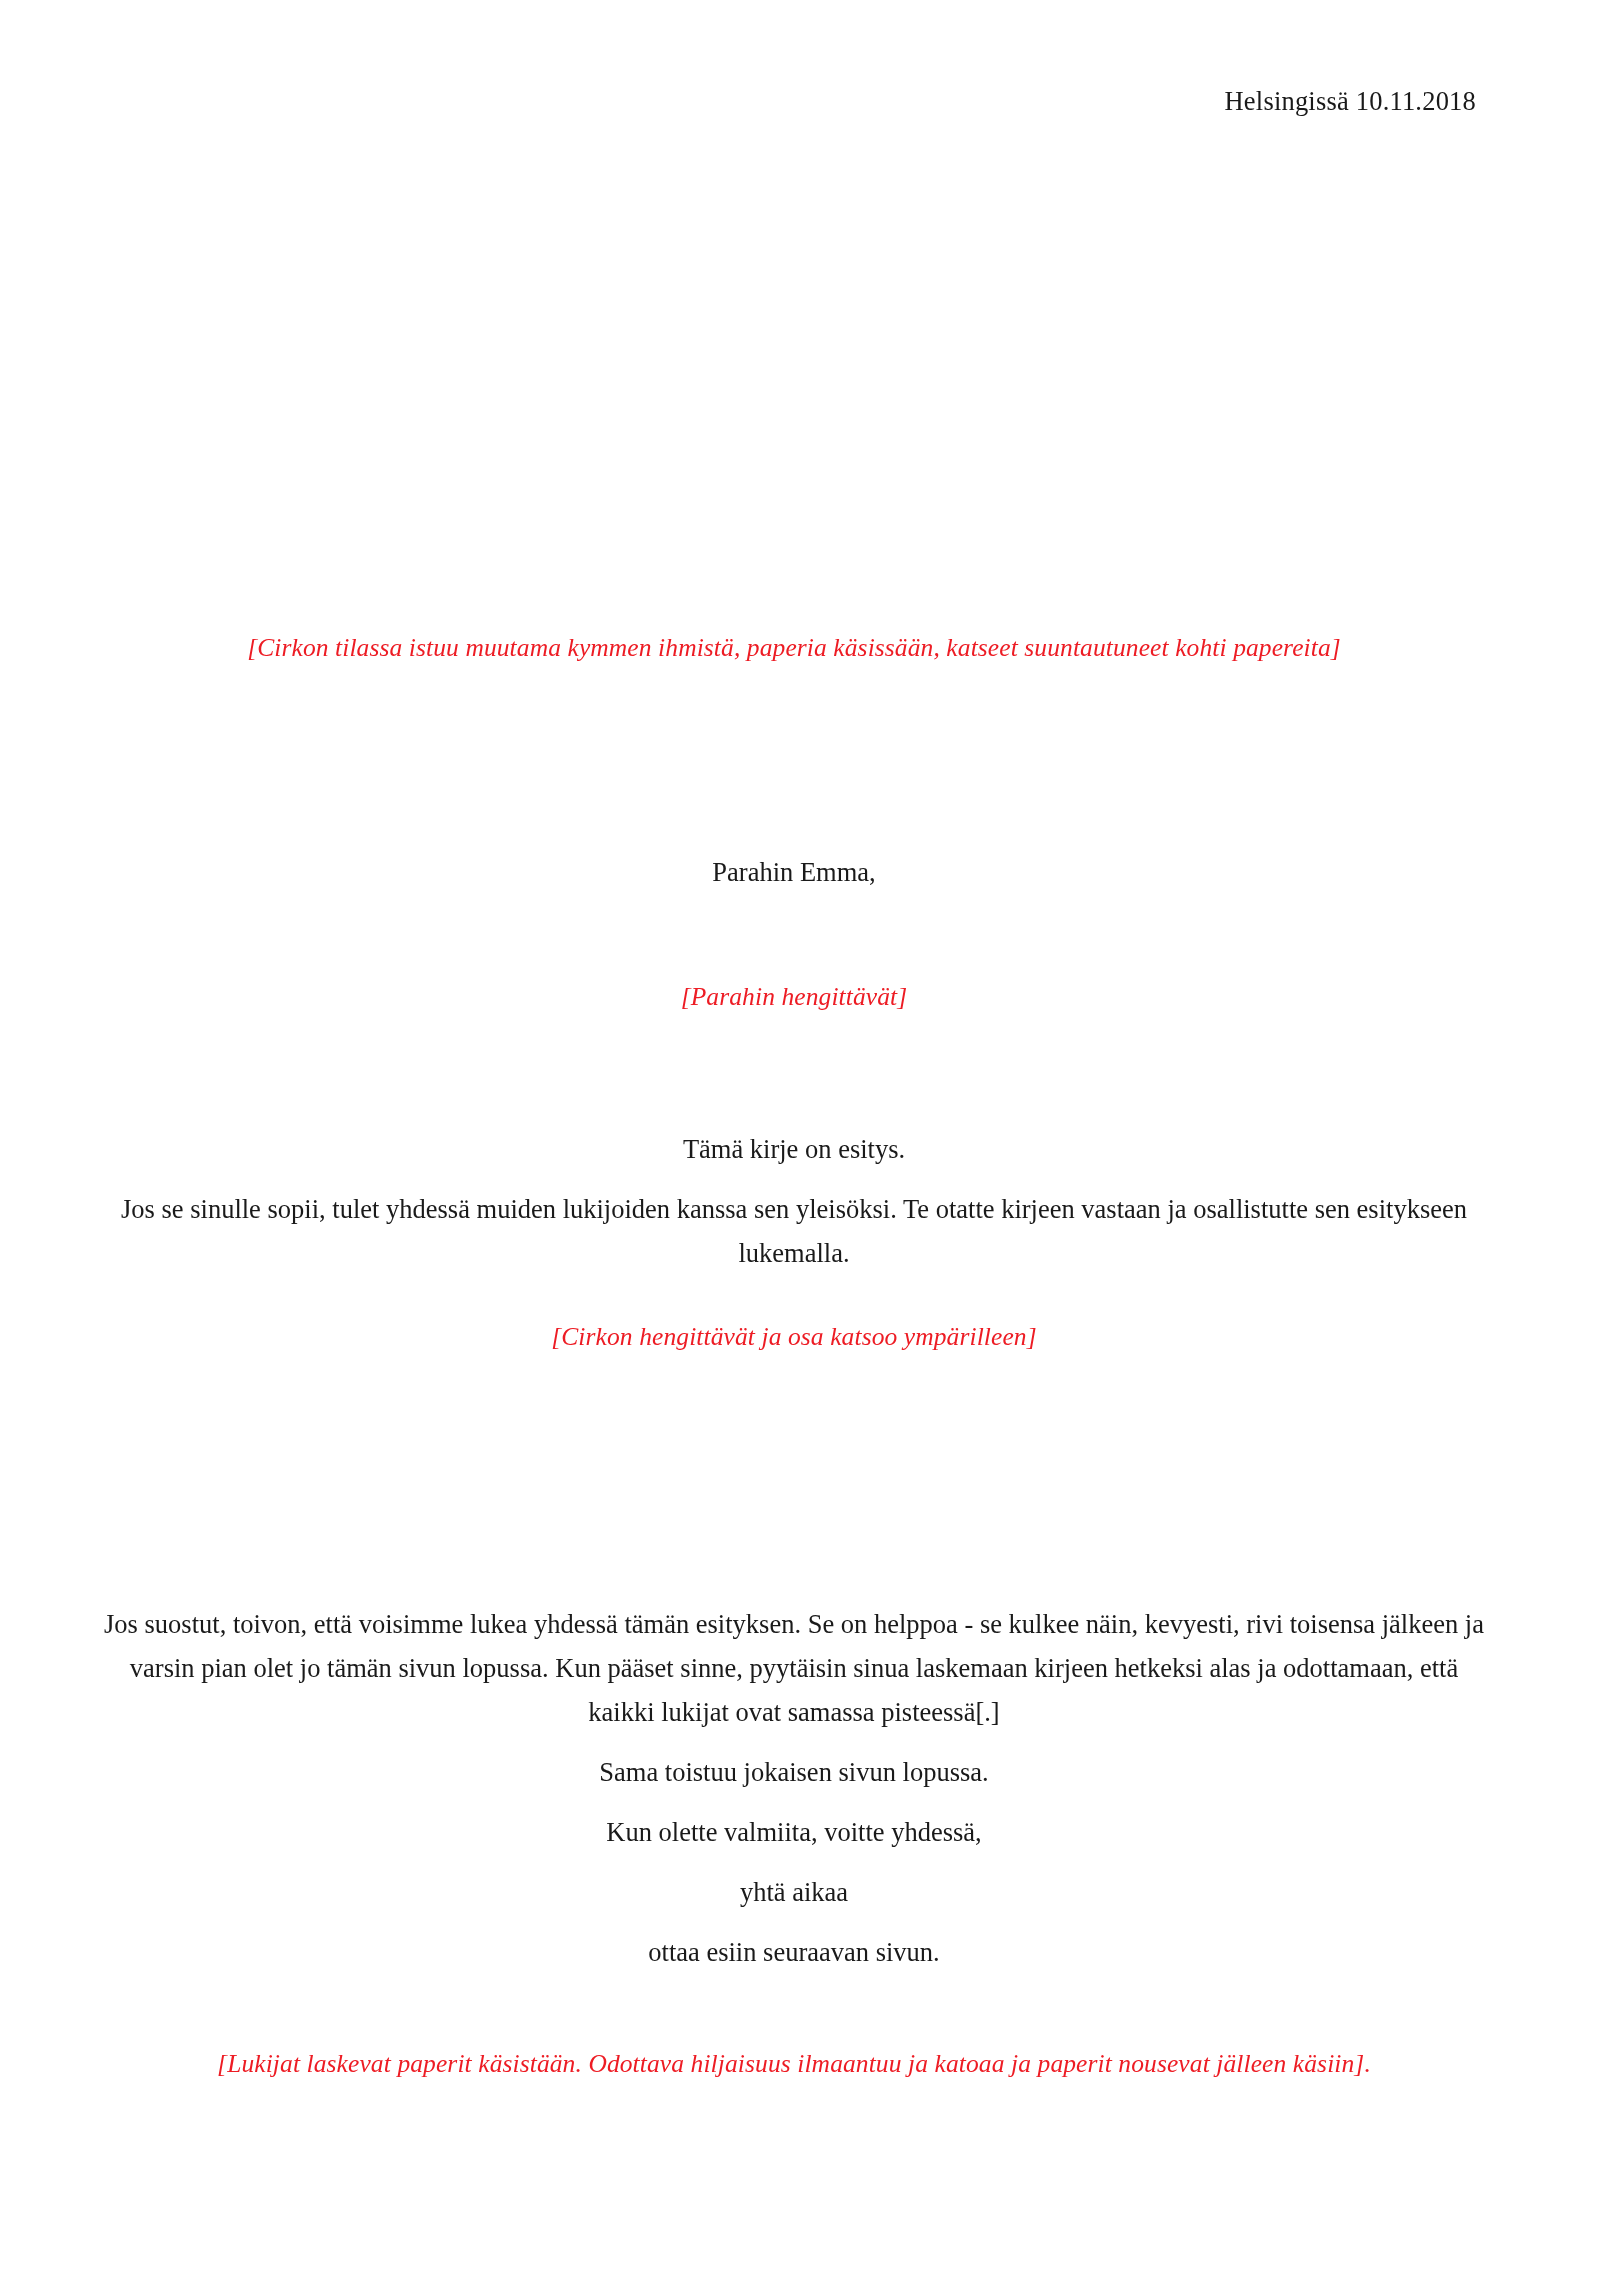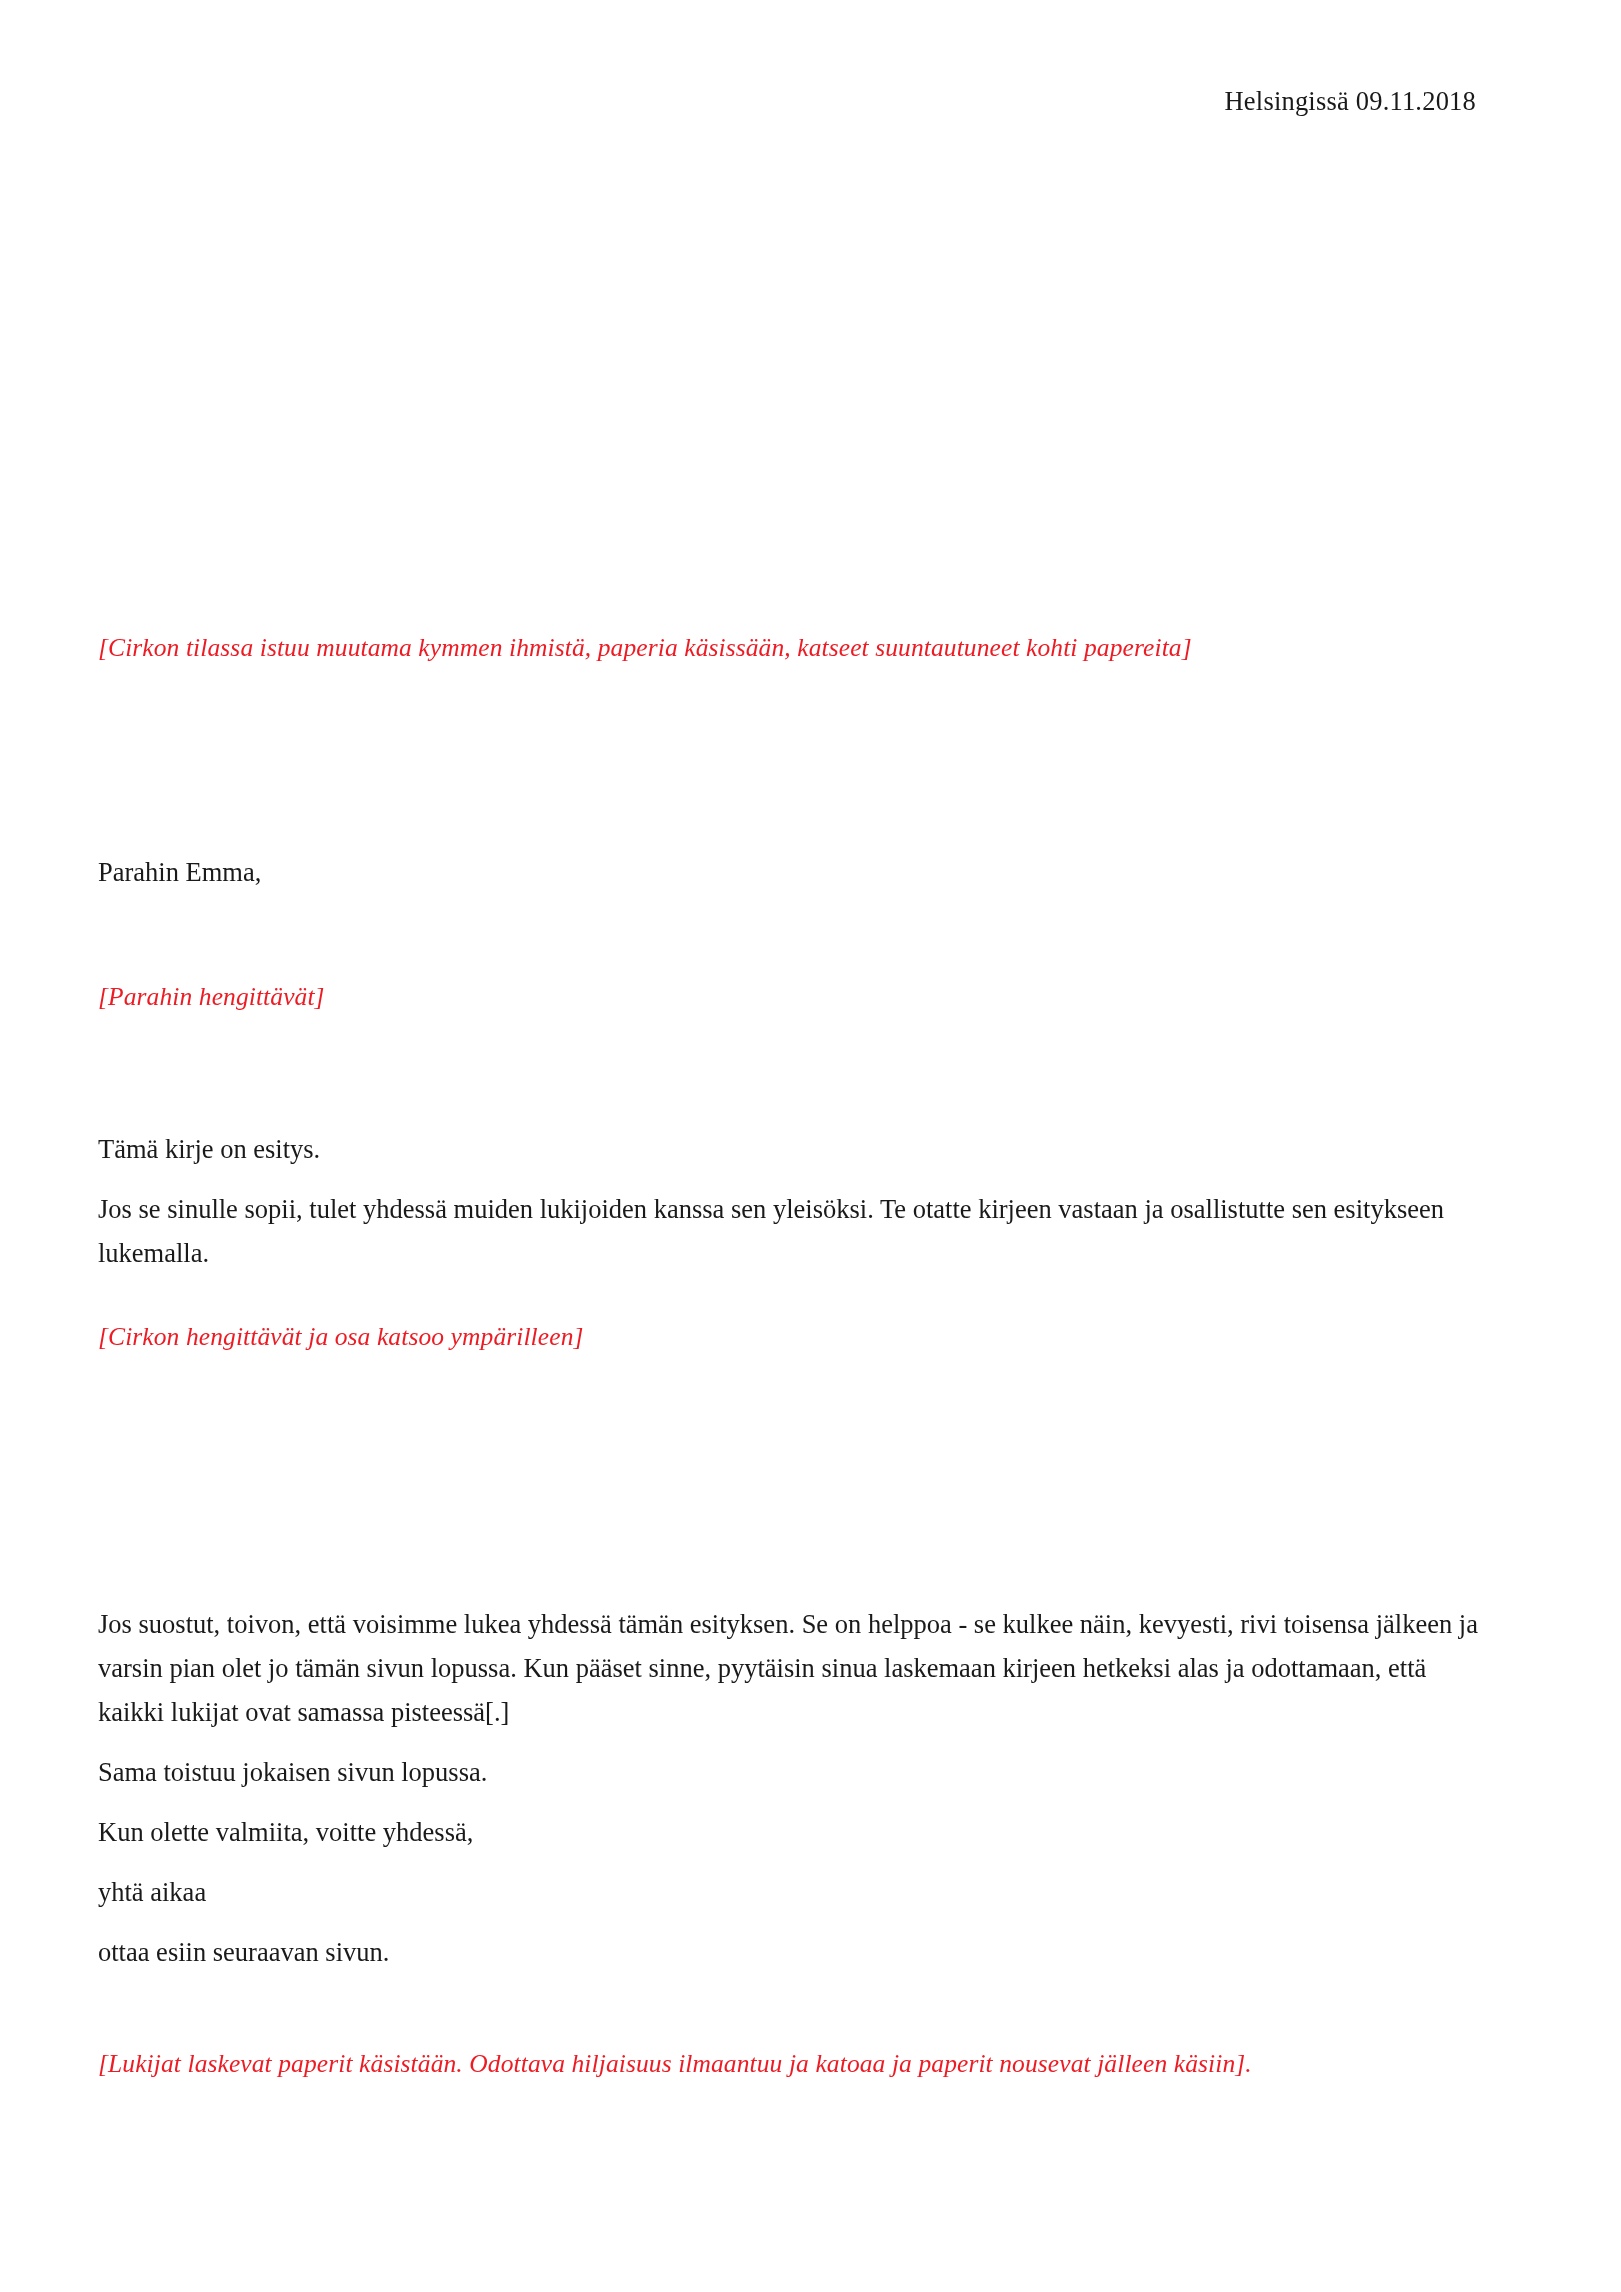--- a/index.html
+++ b/index.html
@@ -36,41 +36,42 @@
     position: absolute;
     left: 98px;
     top: 627px;
     width: 1392px;
   }
   p {
     margin: 0;
     font-size: 26.5px;
     line-height: 44px;
     color: #1a1a1a;
+    text-align: center;
   }
   .stage {
     color: #ed1c24;
     font-style: italic;
     font-size: 25.5px;
     line-height: 41px;
     letter-spacing: 0.1px;
   }
   .gap-sm { height: 41px; }
   .gap-md { height: 69px; }
   .gap-lg { height: 110px; }
   .gap-xl { height: 182px; }
   .gap-xxl { height: 245px; }
   .block p + p { margin-top: 16px; }
 </style>
 </head>
 <body>
 
 <div class="page">
 
-  <div class="date-line">Helsingissä 09.11.2018</div>
+  <div class="date-line">Helsingissä 10.11.2018</div>
 
   <div class="content">
 
     <p class="stage">[Cirkon tilassa istuu muutama kymmen ihmistä, paperia käsissään, katseet suuntautuneet kohti papereita]</p>
 
     <div class="gap-xl"></div>
 
     <p>Parahin Emma,</p>
 
     <div class="gap-sm"></div>

